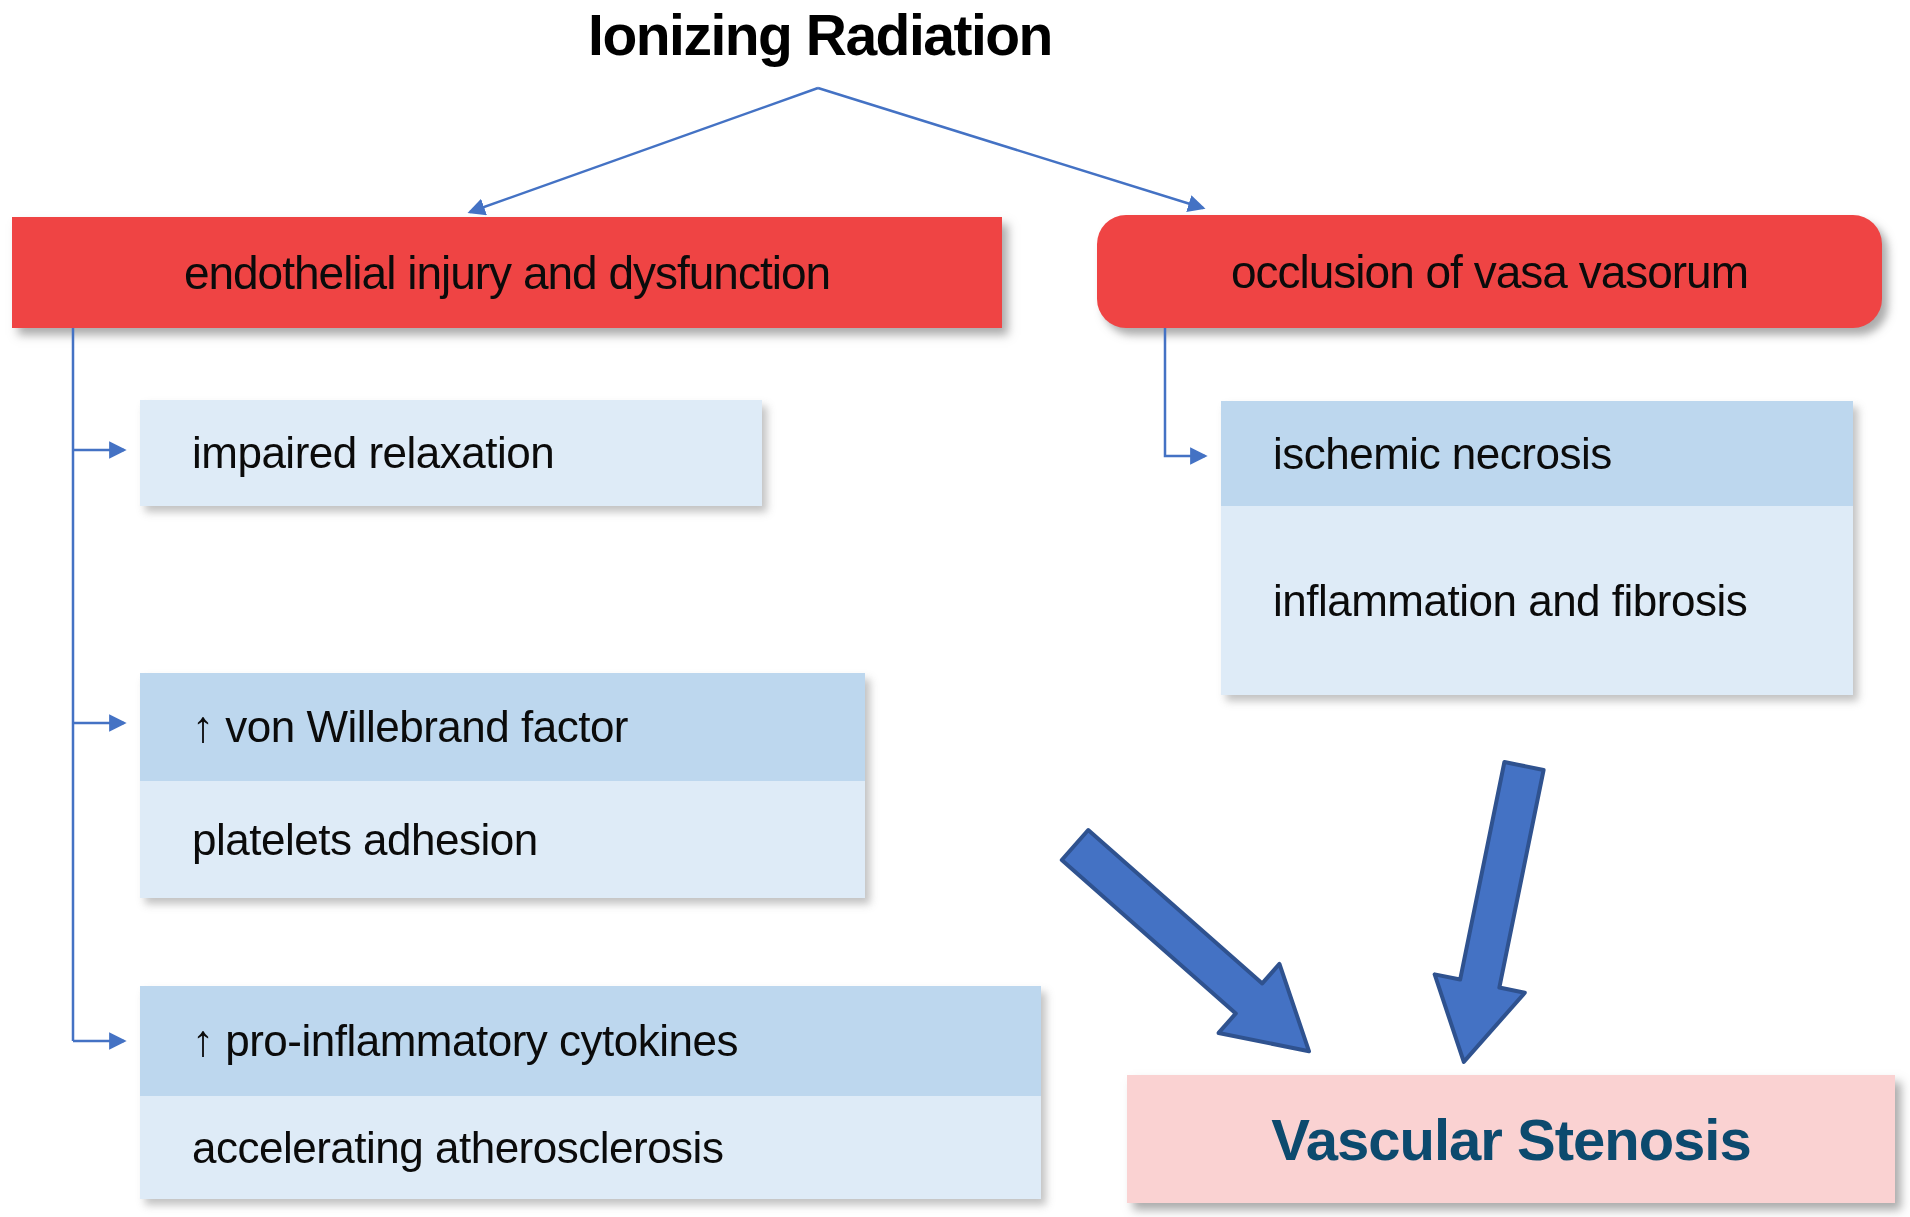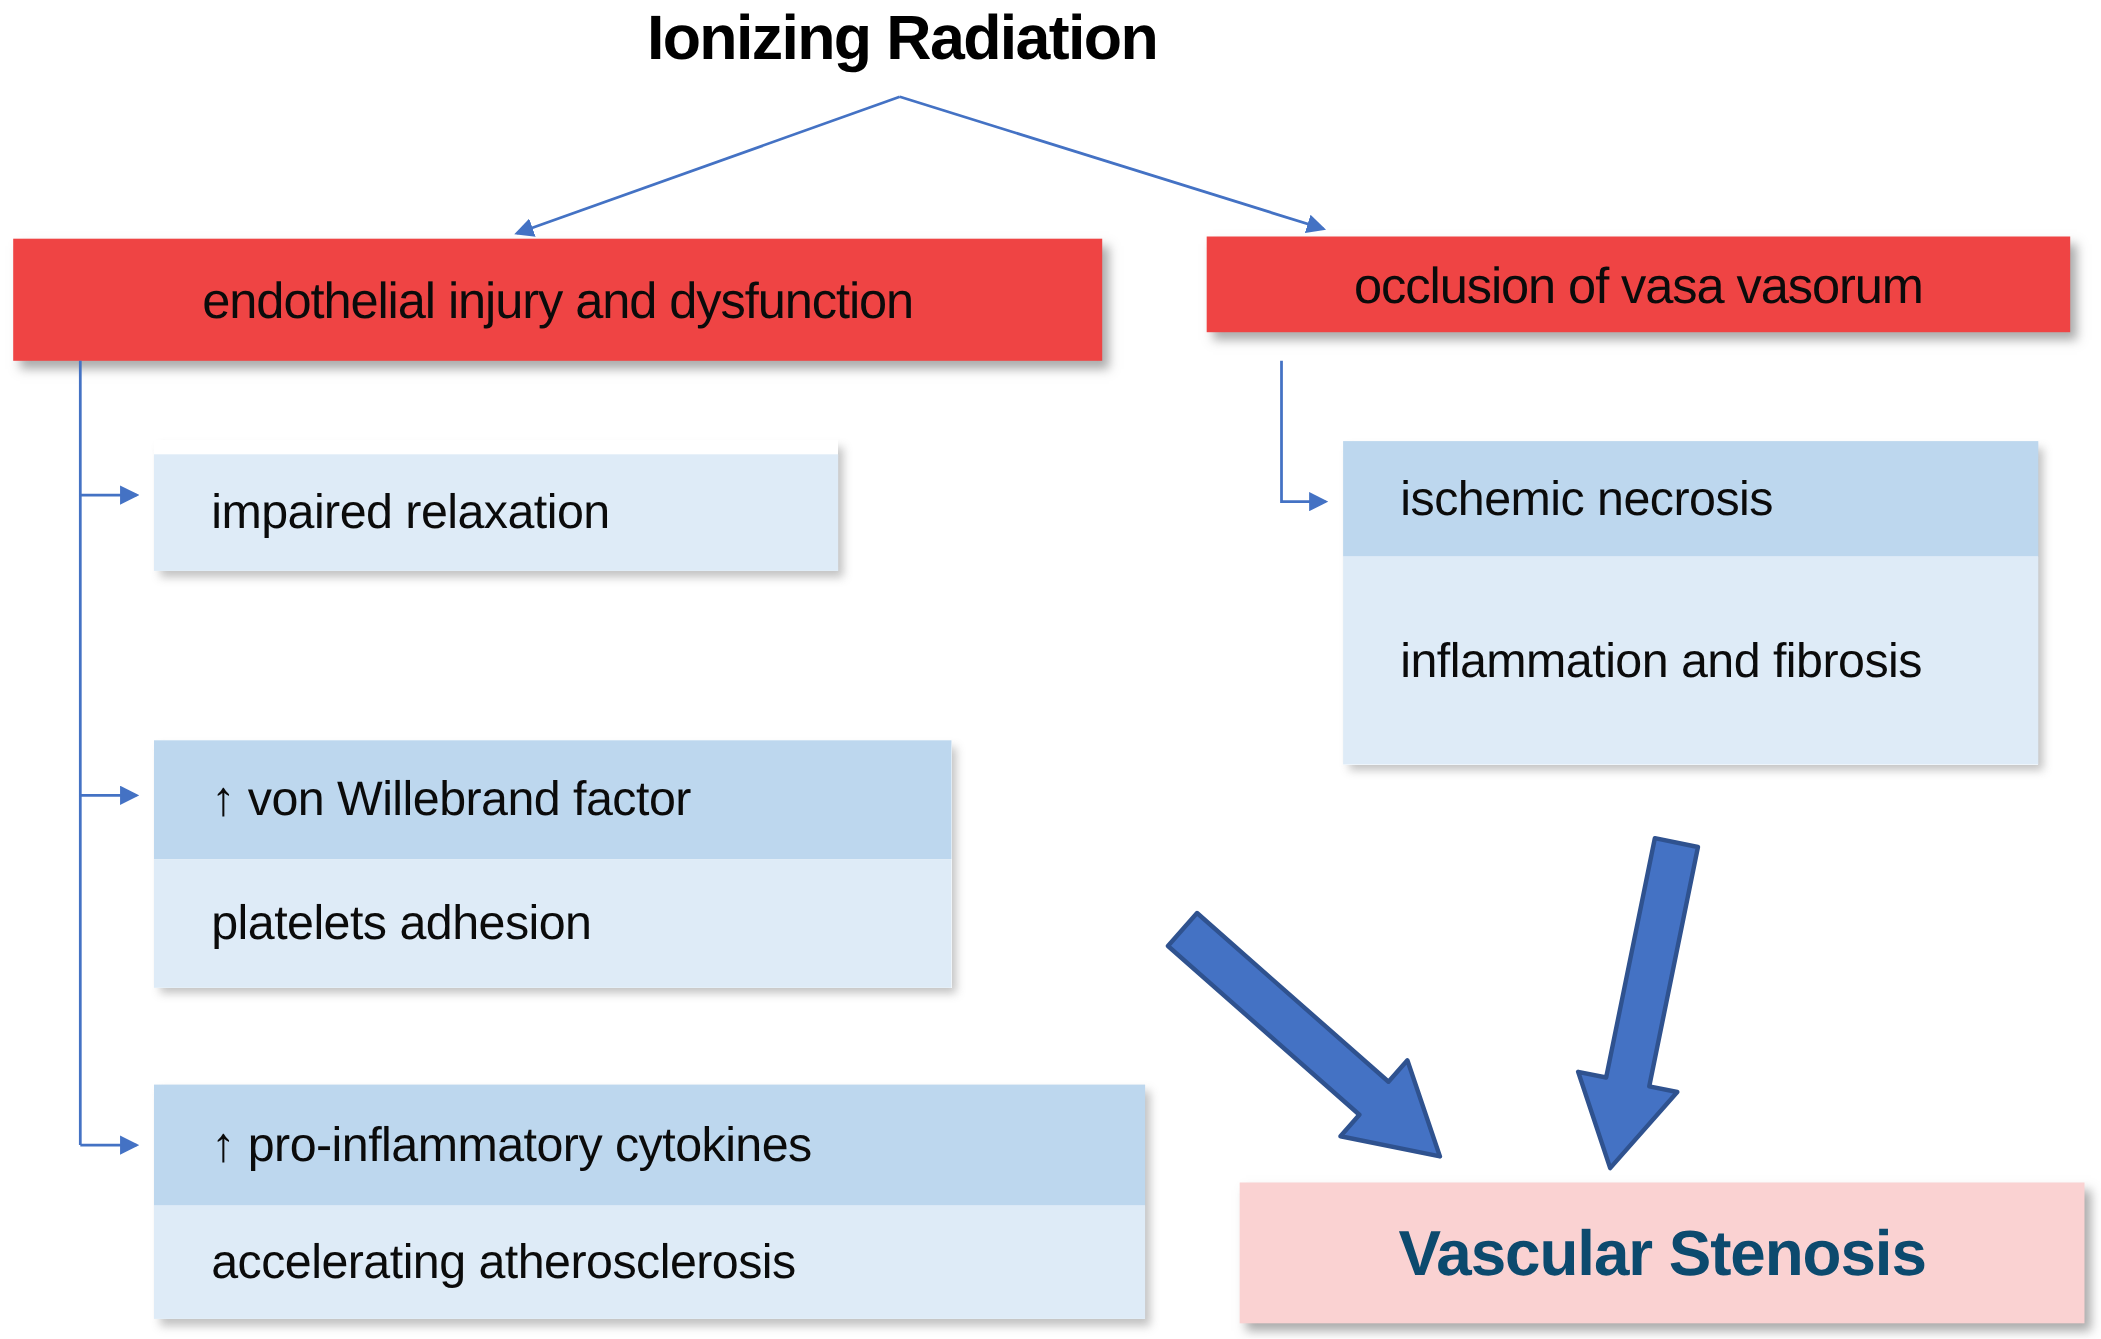--- a/index.html
+++ b/index.html
@@ -18,34 +18,34 @@
     white-space:nowrap;color:#000;
   }
   .header-box{
     background:#ef4444;
     display:flex;align-items:center;justify-content:center;
     font-size:46px;letter-spacing:-1px;
     box-shadow:6px 7px 9px rgba(90,90,90,0.50);
     white-space:nowrap;
   }
   #header-left{left:12px;top:217px;width:990px;height:111px;}
-  #header-right{left:1097px;top:215px;width:785px;height:87px;}
+  #header-right{left:1097px;top:215px;width:785px;height:113px;border-radius:29px;}
   .effect-box{
     box-shadow:5px 6px 8px rgba(120,120,120,0.45);
   }
   .band{
     display:flex;align-items:center;
     padding-left:52px;box-sizing:border-box;
     font-size:44px;letter-spacing:-0.5px;
   }
   .band.cause{background:#BDD7EE;}
   .band.consequence{background:#DEEBF7;}
   #effect-1{left:140px;top:400px;width:622px;}
   #effect-1 .cause{height:101px;}
-  #effect-1 .consequence{height:106px;margin-top:13px;}
+  #effect-1 .consequence{height:106px;}
   #effect-2{left:140px;top:673px;width:725px;}
   #effect-2 .cause{height:108px;}
   #effect-2 .consequence{height:117px;}
   #effect-3{left:140px;top:986px;width:901px;}
   #effect-3 .cause{height:110px;}
   #effect-3 .consequence{height:103px;}
   #effect-right{left:1221px;top:401px;width:632px;}
   #effect-right .cause{height:105px;}
   #effect-right .consequence{height:189px;line-height:1.45;}
   #effect-right .consequence span{max-width:520px;display:inline-block;}

